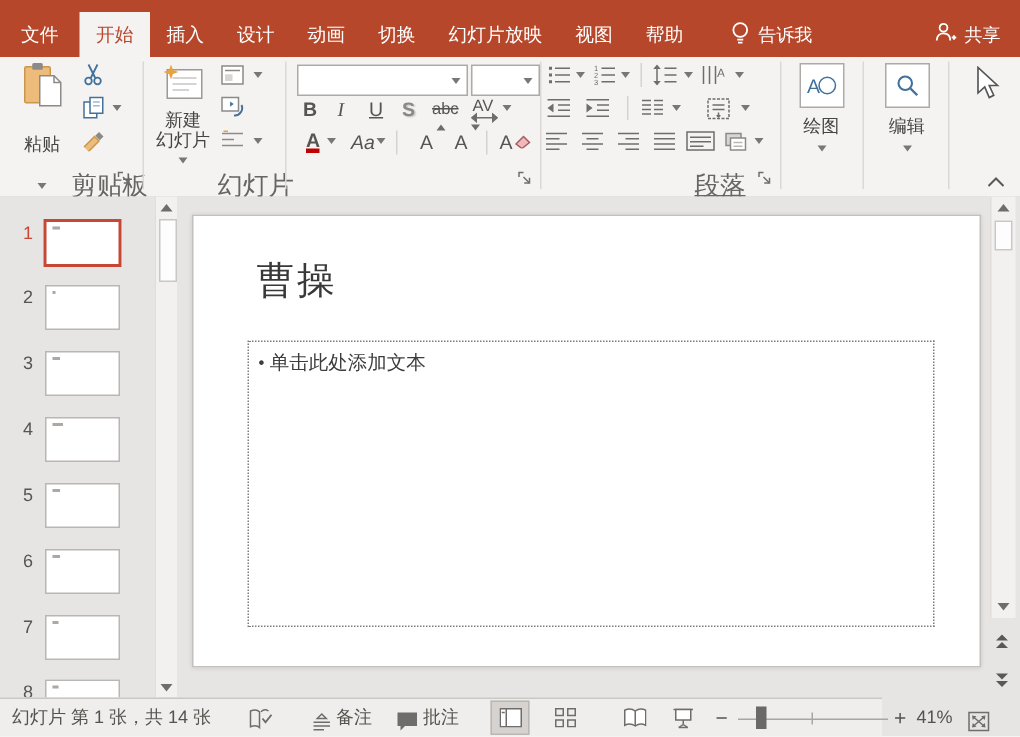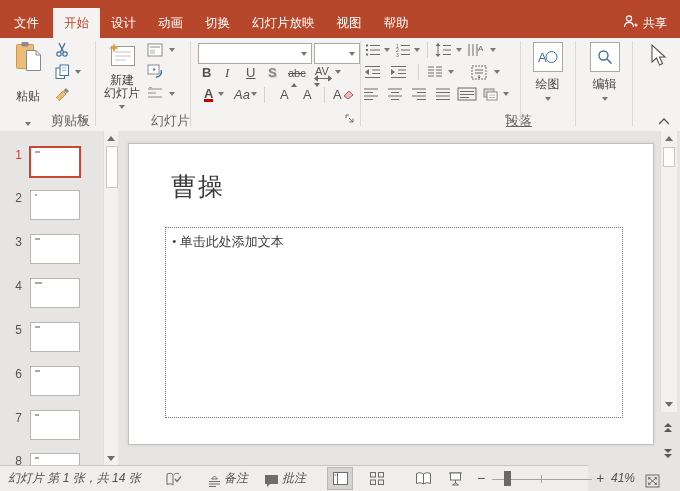--- a/index.html
+++ b/index.html
@@ -11,21 +11,21 @@
   .tab{height:30px;line-height:30px;padding:0 11px;color:#fff;font-size:12.5px;white-space:nowrap;}
   .tab.file{padding:0 14px;}
   .tab.selected{background:#F5F3F2;color:#B7472A;}
   .tellme{display:flex;align-items:center;height:30px;color:#fff;gap:6px;padding:0 10px;margin-left:10px;}
   .share{display:flex;align-items:center;height:30px;color:#fff;gap:5px;padding:0 13px;}
   .grow{flex:1;}
 
   
   .ribbon{position:absolute;left:0;top:38px;width:680px;height:93px;background:#F5F3F2;border-bottom:1px solid #D2CFCD;}
   .rdiv{position:absolute;top:3px;height:85px;width:1px;background:#DBD8D6;}
-  .glabel{position:absolute;top:74px;height:14px;font-size:13px;color:#666;text-align:right;}
+  .glabel{position:absolute;top:74px;height:14px;font-size:17px;color:#666;text-align:center;margin-left:28px;}
   .launcher{position:absolute;top:76px;width:11px;height:11px;}
   .bigbtn{position:absolute;top:2px;display:flex;flex-direction:column;align-items:center;}
   .bigbtn .blabel{font-size:12px;color:#444;line-height:13px;text-align:center;}
   .smallbtn{position:absolute;width:18px;height:16px;display:flex;align-items:center;justify-content:center;}
   .dd{display:inline-block;width:0;height:0;border-left:3px solid transparent;border-right:3px solid transparent;border-top:4px solid #777;vertical-align:middle;}
   .ddabs{position:absolute;width:0;height:0;border-left:3px solid transparent;border-right:3px solid transparent;border-top:4px solid #777;}
   .combo{position:absolute;height:19px;background:#fff;border:1px solid #ACA9A7;}
   .combo .dd{position:absolute;right:4px;top:8px;}
   .fbtn{position:absolute;height:16px;line-height:16px;font-size:13px;color:#555;}
   .vsep{position:absolute;width:1px;height:16px;background:#D5D2D0;}
@@ -50,43 +50,54 @@
   .placeholder{position:absolute;left:36px;top:83px;width:456px;height:189px;border:1px dotted #7E7C7A;}
   .ph-text{position:absolute;left:6px;top:5px;font-family:"Liberation Serif",serif;font-size:13px;color:#3D3D3D;}
 
   .vscroll{position:absolute;left:660px;top:0;width:16px;height:281px;background:#F3F1F0;border-left:1px solid #E0DDDB;}
   .vscroll .sb-thumb{left:2px;top:16px;height:18px;width:10px;}
   .navbtn{position:absolute;left:660px;width:16px;height:14px;display:flex;flex-direction:column;align-items:center;justify-content:center;gap:1px;}
   .minitri-up{width:0;height:0;border-left:4px solid transparent;border-right:4px solid transparent;border-bottom:4px solid #5A5855;}
   .minitri-dn{width:0;height:0;border-left:4px solid transparent;border-right:4px solid transparent;border-top:4px solid #5A5855;}
 
   
-  .statusbar{position:absolute;left:0;top:465px;width:588px;height:26px;background:#F0EEEC;border-top:1px solid #C9C6C4;font-size:12px;color:#56534F;font-style:italic;}
+  .statusbar{position:absolute;left:0;top:465px;width:588px;height:26px;background:#F0EEEC;border-top:1px solid #C9C6C4;font-size:12px;color:#56534F;}
   .sitem{position:absolute;top:0;height:25px;line-height:25px;white-space:nowrap;}
   .viewbtn{position:absolute;top:1px;width:26px;height:23px;display:flex;align-items:center;justify-content:center;}
   .viewbtn.sel{background:#D5D2D0;border:1px solid #BAB7B4;width:24px;height:21px;}
   .ztrack{position:absolute;left:492px;top:13px;width:100px;height:1px;background:#A8A5A2;}
   .ztick{position:absolute;left:541px;top:9px;width:1px;height:8px;background:#A8A5A2;}
   .zthumb{position:absolute;left:504px;top:5px;width:7px;height:15px;background:#6B6967;}
   .zsign{font-size:14px;color:#56534F;}
 </style>
 </head>
 <body>
 
 <div class="app">
 
   <div class="menubar">
     <div class="tab file">文件</div>
     <div class="tab selected">开始</div>
+    <div class="tab">插入</div>
     <div class="tab">设计</div>
     <div class="tab">动画</div>
     <div class="tab">切换</div>
     <div class="tab">幻灯片放映</div>
     <div class="tab">视图</div>
     <div class="tab">帮助</div>
+    <div class="tellme">
+      <span>
+        <svg width="13" height="16" viewBox="0 0 13 16">
+            <circle cx="6.5" cy="6" r="4.6" fill="none" stroke="#fff" stroke-width="1.2"></circle>
+            <line x1="4.5" y1="12.4" x2="8.5" y2="12.4" stroke="#fff" stroke-width="1.2"></line>
+            <line x1="5" y1="14.4" x2="8" y2="14.4" stroke="#fff" stroke-width="1.2"></line>
+          </svg>
+      </span>
+      <span>告诉我</span>
+    </div>
     <div class="grow"></div>
     <div class="share">
       <span>
         <svg width="15" height="15" viewBox="0 0 15 15">
             <circle cx="6" cy="4.5" r="2.6" fill="none" stroke="#fff" stroke-width="1.2"></circle>
             <path d="M1.5 13 C1.5 9.8 3.5 8.3 6 8.3 C8.5 8.3 10.5 9.8 10.5 13" fill="none" stroke="#fff" stroke-width="1.2"></path>
             <line x1="11.5" y1="11" x2="14.5" y2="11" stroke="#fff" stroke-width="1.2"></line>
             <line x1="13" y1="9.5" x2="13" y2="12.5" stroke="#fff" stroke-width="1.2"></line>
           </svg>
       </span>

